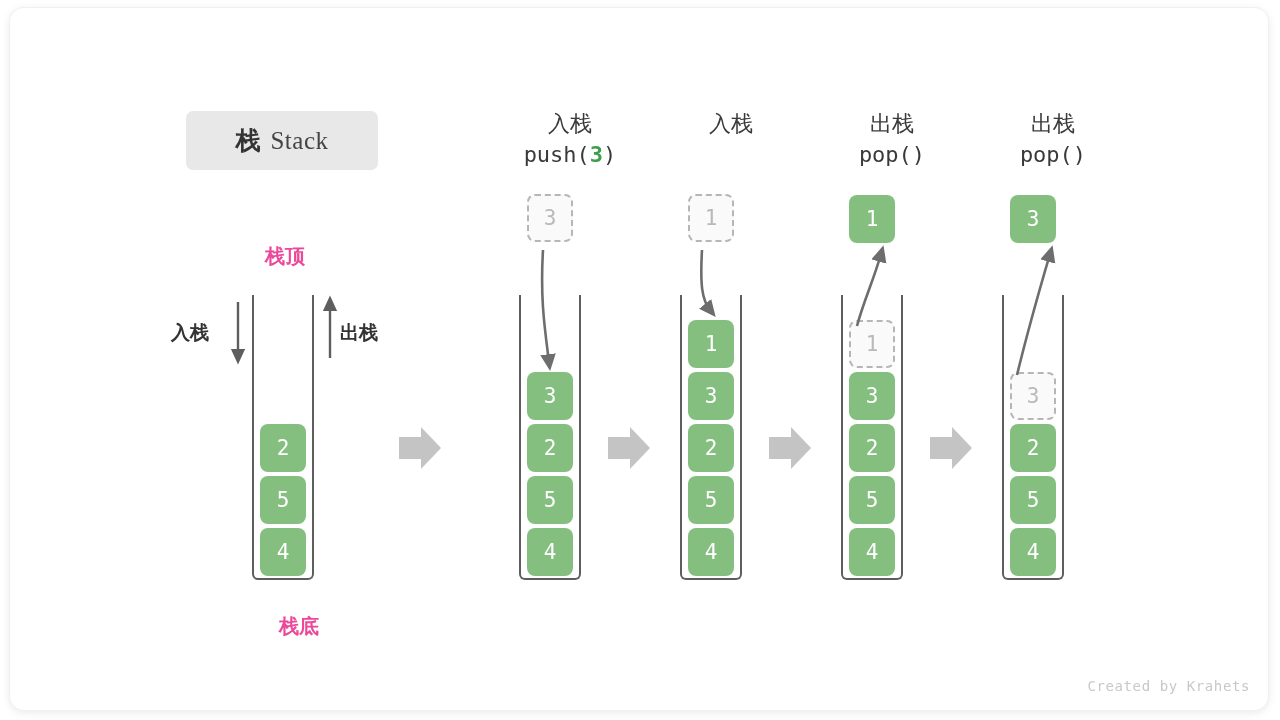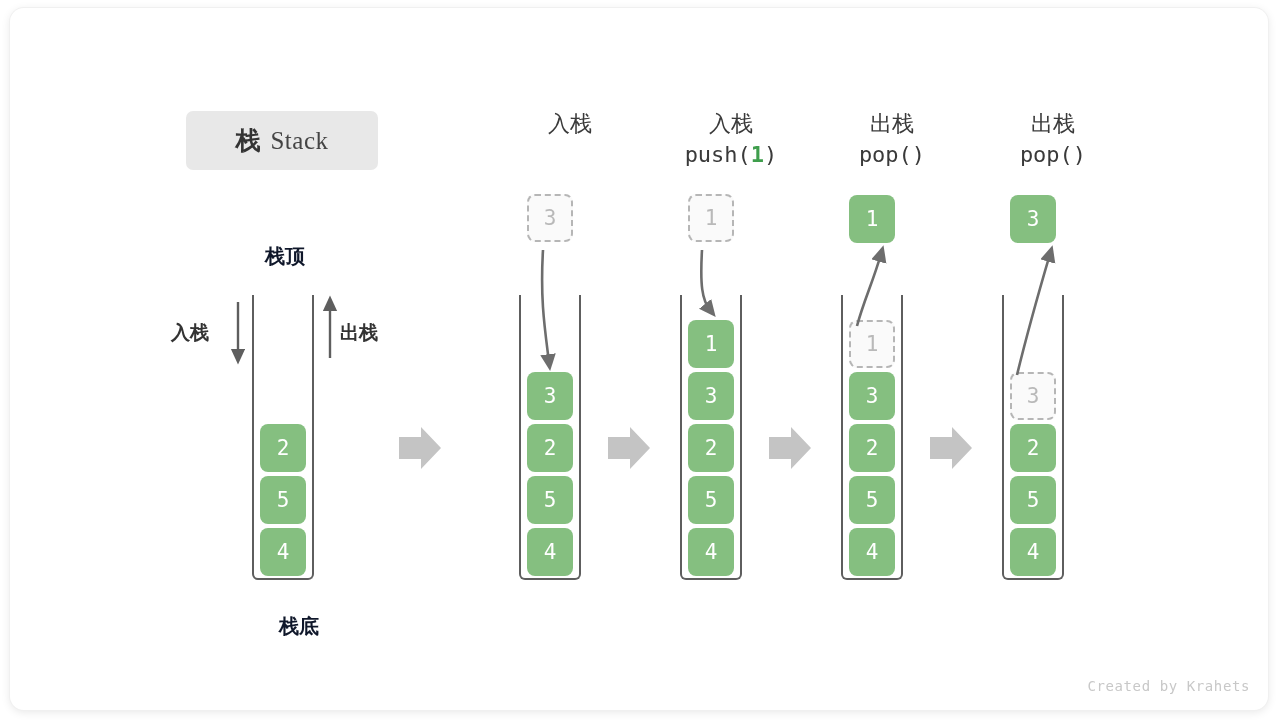--- a/index.html
+++ b/index.html
@@ -165,21 +165,21 @@
     font-size: 19px;
     font-weight: bold;
     color: #333333;
     font-family: "Liberation Sans", "DejaVu Sans", sans-serif;
     white-space: nowrap;
   }
   .cap-label {
     position: absolute;
     font-size: 20px;
     font-weight: bold;
-    color: #0f172a;
+    color: #ec4899;
     font-family: "Liberation Sans", "DejaVu Sans", sans-serif;
     white-space: nowrap;
     text-align: center;
   }
 
   
   #overlay {
     position: absolute;
     left: 0;
     top: 0;
@@ -211,25 +211,25 @@
     <span class="title-en">Stack</span>
   </div>
 
   <div class="cap-label" style="left:250px; top:243px; width:70px;">栈顶</div>
   <div class="cap-label" style="left:264px; top:613px; width:70px;">栈底</div>
   <div class="side-label" style="left:171px; top:320px;">入栈</div>
   <div class="side-label" style="left:340px; top:320px;">出栈</div>
 
   <div class="col-header" style="left:490px; top:108px;">
     <span class="hdr-cn">入栈</span>
+    <span class="hdr-code"><span>push(</span><span class="arg">3</span><span>)</span></span>
   </div>
 
   <div class="col-header" style="left:651px; top:108px;">
     <span class="hdr-cn">入栈</span>
-    <span class="hdr-code"><span>push(</span><span class="arg">1</span><span>)</span></span>
   </div>
 
   <div class="col-header" style="left:812px; top:108px;">
     <span class="hdr-cn">出栈</span>
     <span class="hdr-code"><span>pop(</span><span class="arg"></span><span>)</span></span>
   </div>
 
   <div class="col-header" style="left:973px; top:108px;">
     <span class="hdr-cn">出栈</span>
     <span class="hdr-code"><span>pop(</span><span class="arg"></span><span>)</span></span>

